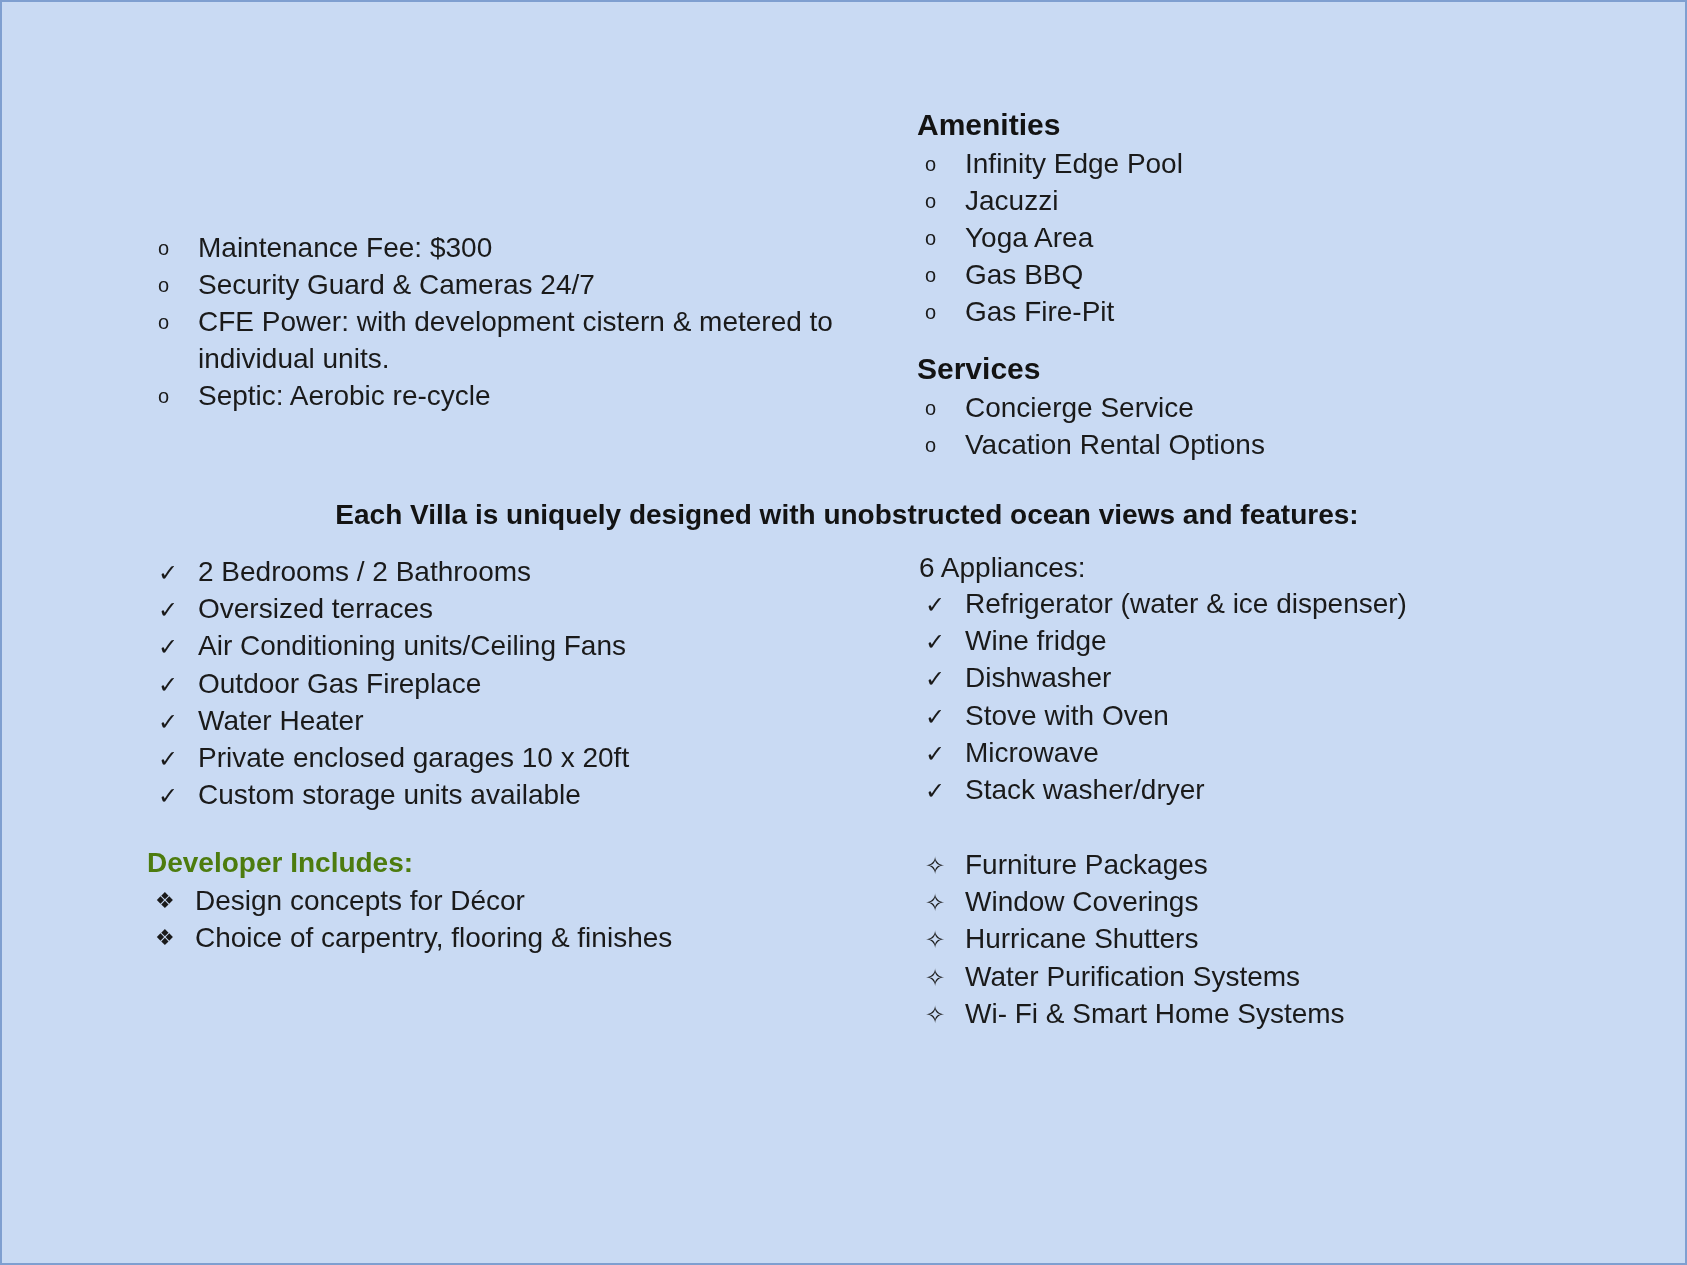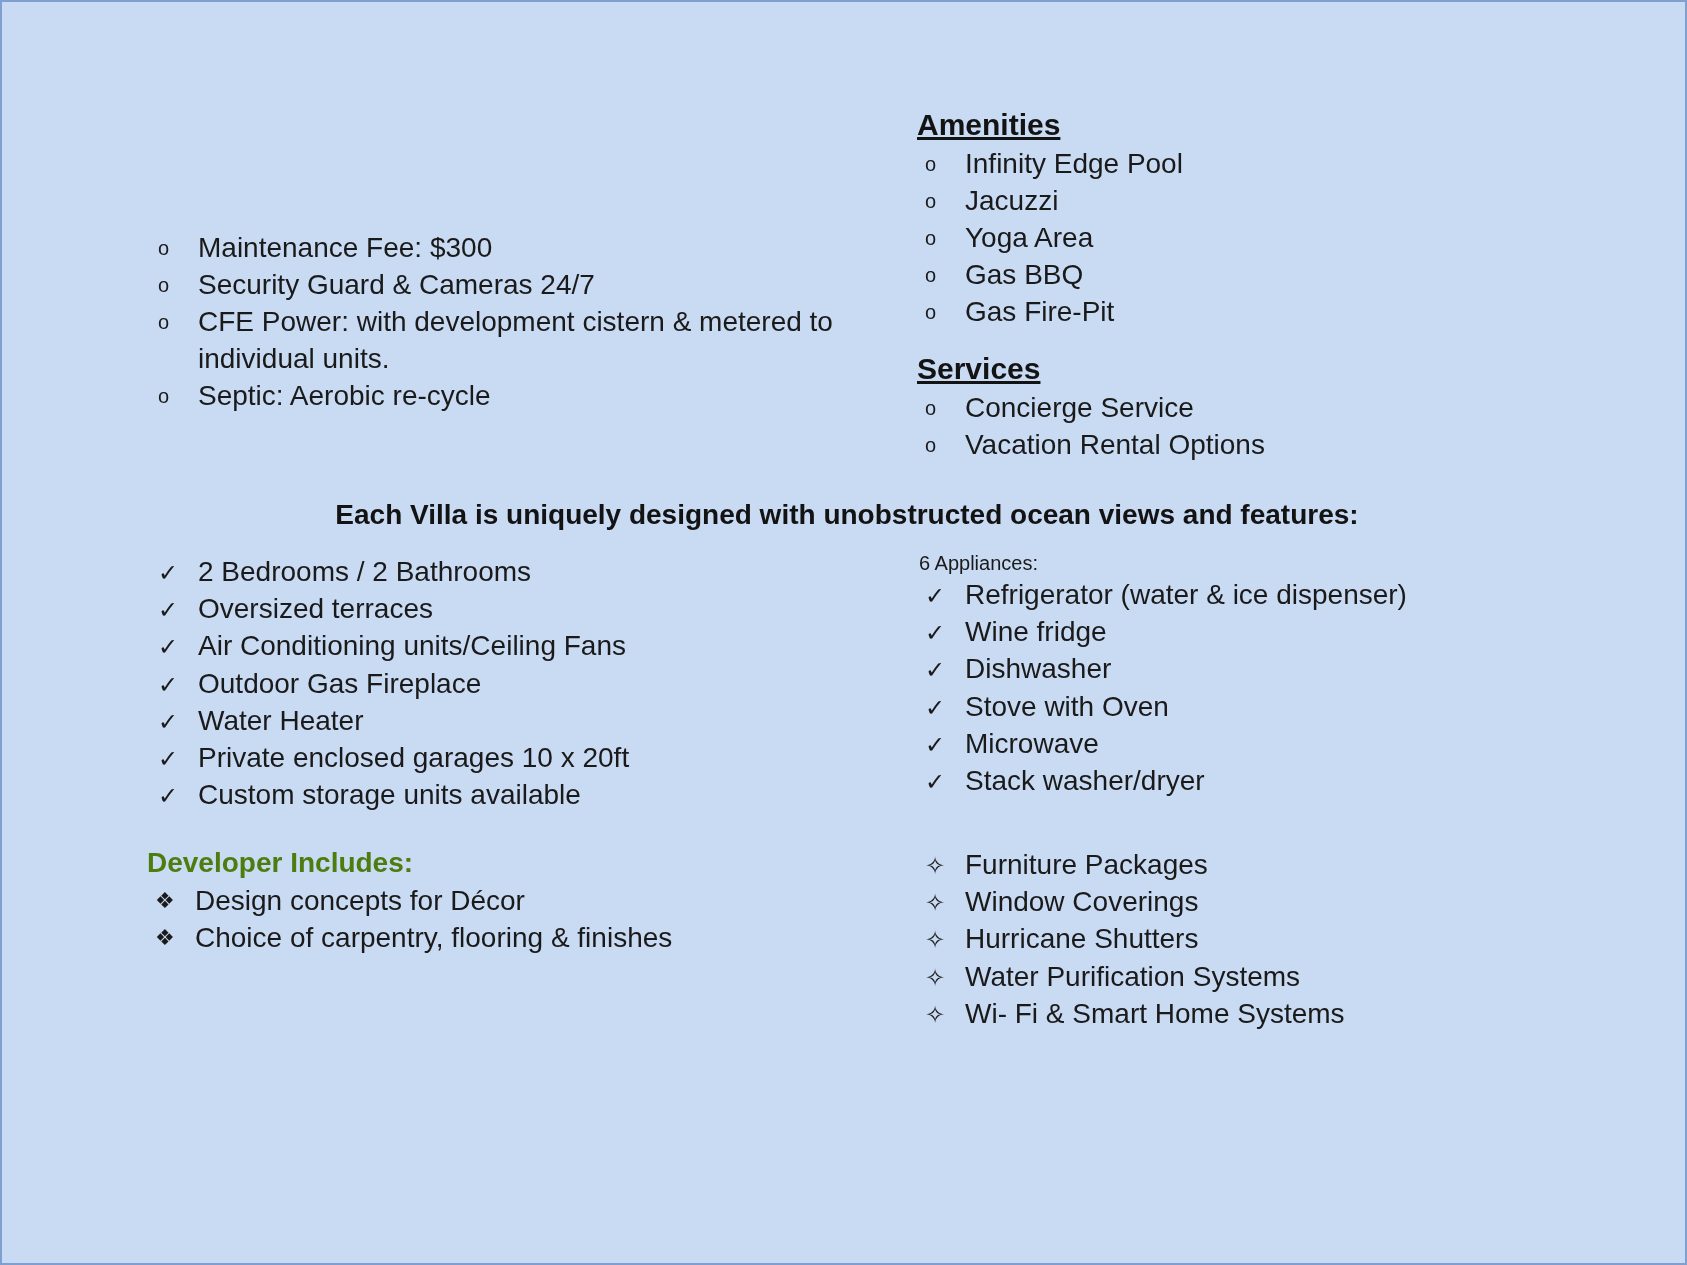--- a/index.html
+++ b/index.html
@@ -59,21 +59,20 @@
   
   .block {
     position: absolute;
   }
   h2.section-title {
     margin: 0 0 4px 0;
     font-size: 30px;
     font-weight: bold;
     color: #131313;
     letter-spacing: 0px;
-    text-decoration: underline;
   }
   ul.bullets {
     list-style: none;
     margin: 0;
     padding: 0;
   }
   ul.bullets li {
     display: flex;
     align-items: flex-start;
     font-size: 28px;
@@ -105,21 +104,21 @@
   ul.bullets li .txt {
     flex: 1 1 auto;
   }
   .statement {
     position: absolute;
     font-size: 28px;
     font-weight: bold;
     color: #131313;
   }
   .plain-head {
-    font-size: 20px;
+    font-size: 28px;
     color: #1a1a1a;
     margin-bottom: 2px;
     padding-left: 2px;
   }
   .sub-head {
     font-size: 28px;
     font-weight: bold;
     color: #4d7c0f;
     margin-bottom: 4px;
   }

